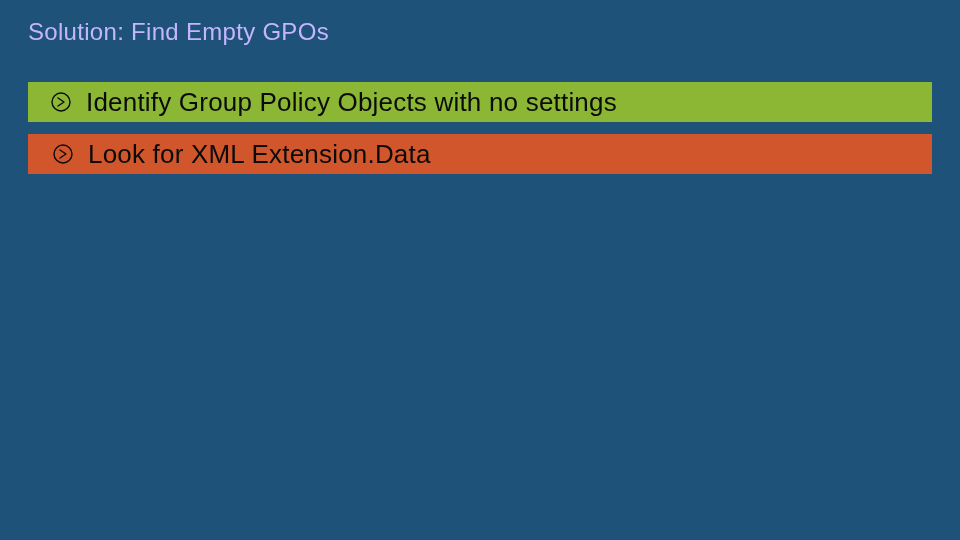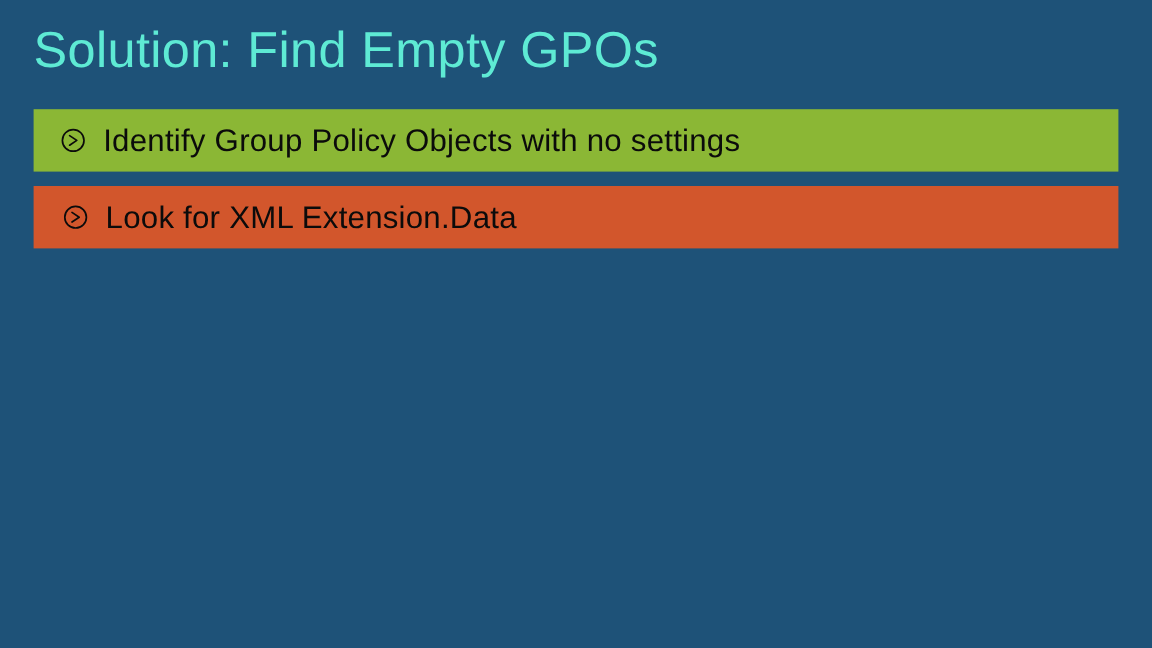--- a/index.html
+++ b/index.html
@@ -13,30 +13,30 @@
       background-color: #1e5278;
       font-family: "Segoe UI", "Segoe UI Light", Arial, sans-serif;
       overflow: hidden;
     }
     .slide {
       width: 100%;
       height: 100%;
       padding: 18px 28px;
     }
     .title {
-      color: #5eead4;
-      font-size: 42px;
+      color: #c4b5fd;
+      font-size: 24px;
       font-weight: 300;
       letter-spacing: 0.3px;
-      margin-bottom: 25px;
+      margin-bottom: 36px;
     }
     .bullet-bar {
       display: flex;
       align-items: center;
-      height: 52px;
+      height: 40px;
       margin-bottom: 12px;
       padding-left: 22px;
     }
     .bullet-green {
       background-color: #8bb735;
     }
     .bullet-orange {
       background-color: #d2562c;
       padding-left: 24px;
     }

